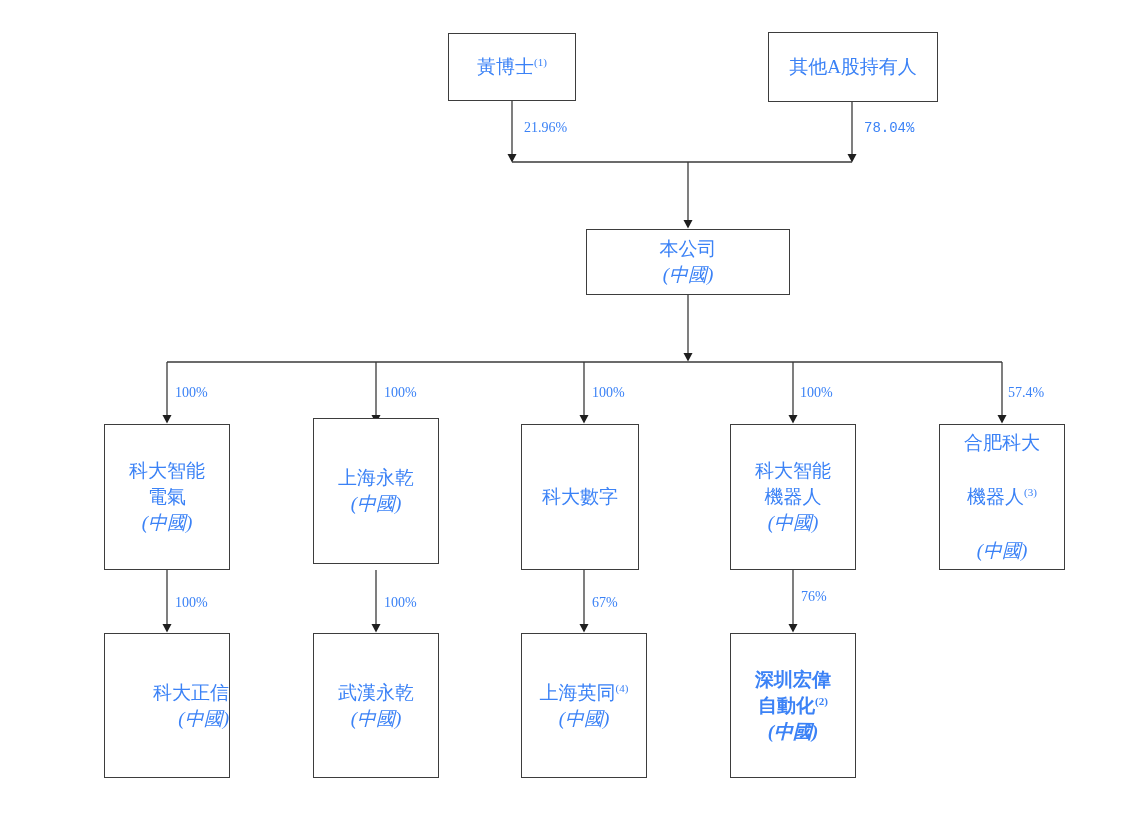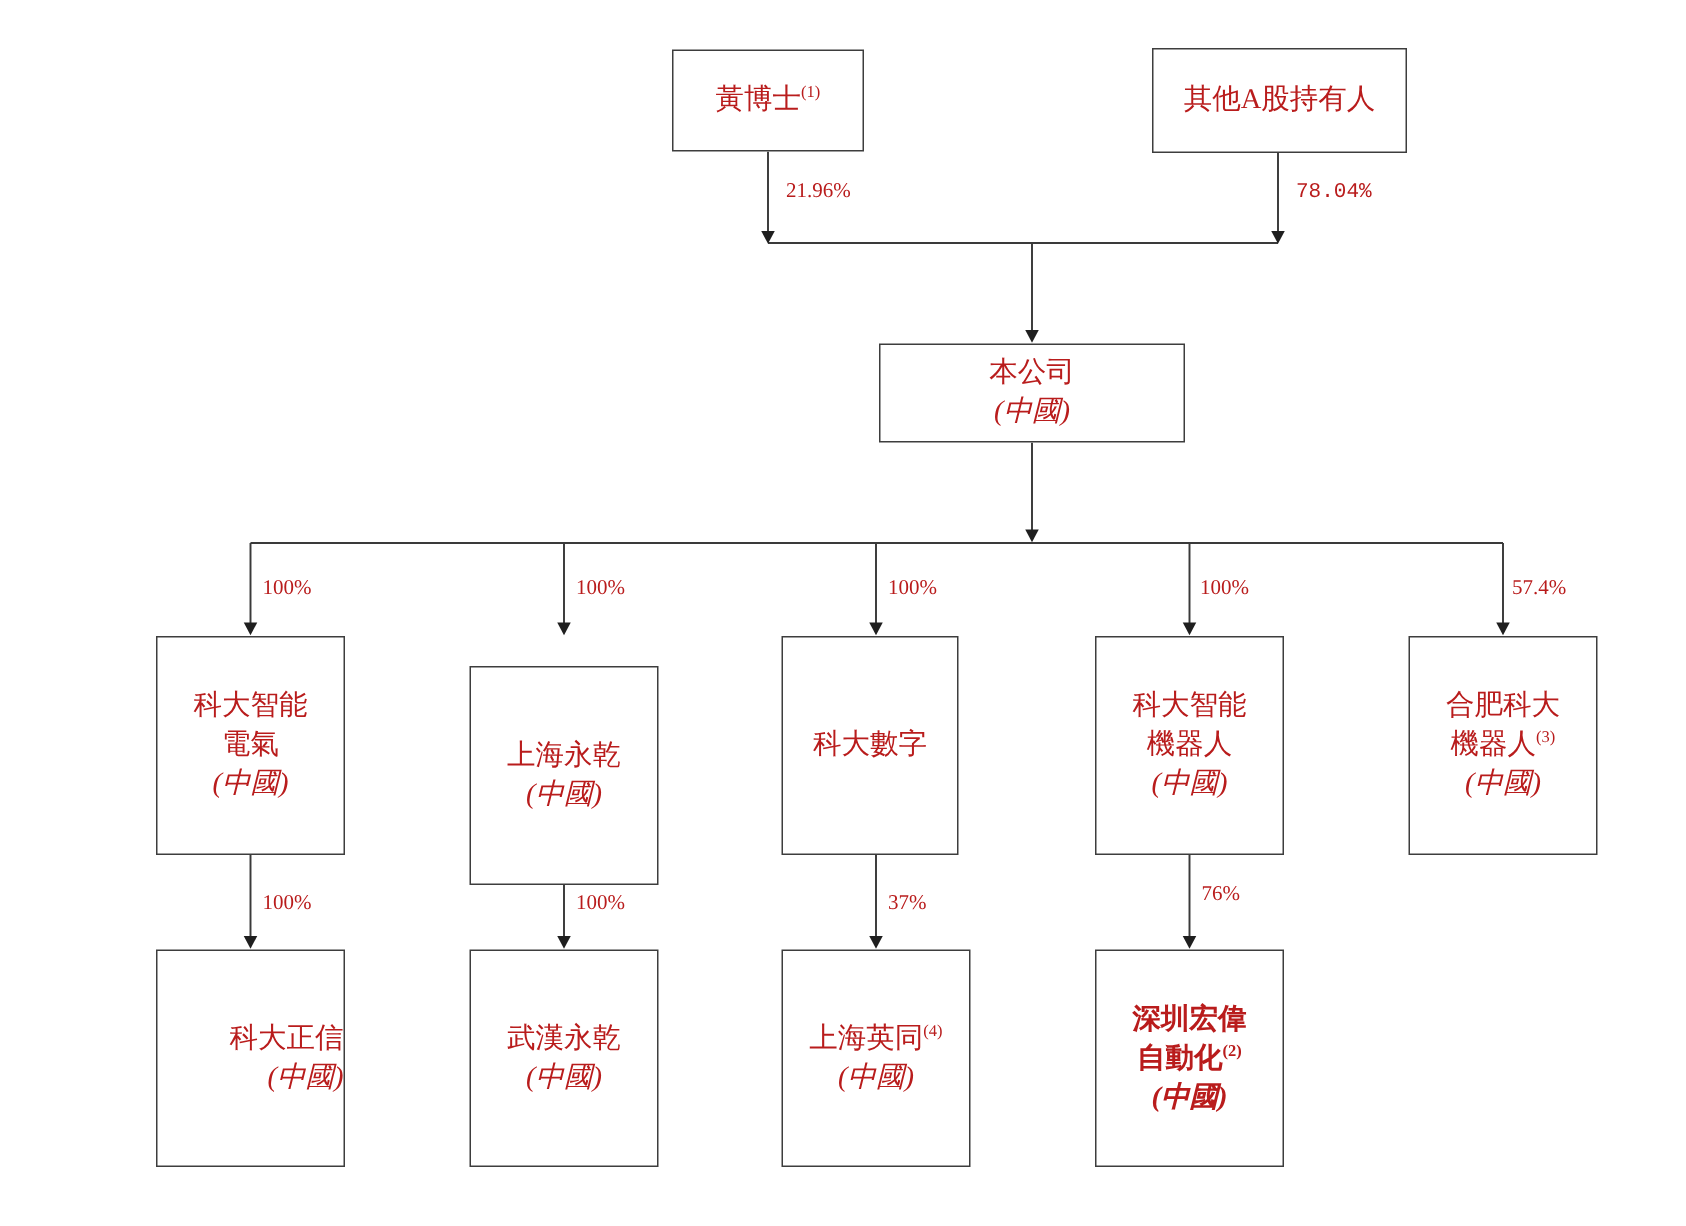--- a/index.html
+++ b/index.html
@@ -2,21 +2,21 @@
 <html><head>
 <meta charset="utf-8">
 <style>
   html, body { margin: 0; padding: 0; background: #ffffff; }
   .canvas {
     position: relative;
     width: 1124px;
     height: 817px;
     background: #ffffff;
     font-family: "Liberation Serif", "DejaVu Serif", serif;
-    color: #b91c1c;
+    color: #3b82f6;
     overflow: hidden;
   }
   .wires {
     position: absolute;
     left: 0; top: 0;
     width: 1124px; height: 817px;
   }
   .box {
     position: absolute;
     box-sizing: border-box;
@@ -41,24 +41,24 @@
     position: absolute;
     font-size: 14px;
     line-height: 22px;
     white-space: nowrap;
   }
   
   .b-huang   { left: 448px; top: 33px;  width: 128px; height: 68px; }
   .b-other   { left: 768px; top: 32px;  width: 170px; height: 70px; }
   .b-company { left: 586px; top: 229px; width: 204px; height: 66px; }
   .b-s0 { left: 104px; top: 424px; width: 126px; height: 146px; }
-  .b-s1 { left: 313px; top: 444px; width: 126px; height: 146px; }
+  .b-s1 { left: 313px; top: 418px; width: 126px; height: 146px; }
   .b-s2 { left: 521px; top: 424px; width: 118px; height: 146px; }
   .b-s3 { left: 730px; top: 424px; width: 126px; height: 146px; }
-  .b-s4 { left: 939px; top: 424px; width: 126px; height: 146px; }
+  .b-s4 { left: 939px; top: 424px; width: 126px; height: 146px; gap: 28px; }
   .b-t0 { left: 104px; top: 633px; width: 126px; height: 145px; align-items: flex-end; }
   .b-t1 { left: 313px; top: 633px; width: 126px; height: 145px; }
   .b-t2 { left: 521px; top: 633px; width: 126px; height: 145px; }
   .b-t3 { left: 730px; top: 633px; width: 126px; height: 145px; font-weight: bold; }
   
   .p-huang { left: 524px; top: 117px; }
   .p-other { left: 864px; top: 117px; font-family: Liberation Mono, monospace; }
   .p-s0 { left: 175px;  top: 382px; }
   .p-s1 { left: 384px;  top: 382px; }
   .p-s2 { left: 592px;  top: 382px; }
@@ -153,21 +153,21 @@
   </div>
 
   <div class="box b-s4">
     <div class="nline">合肥科大</div>
     <div class="nline"><span>機器人</span><sup class="fnote">(3)</sup></div>
     <div class="nline country">(中國)</div>
   </div>
 
   <div class="pct p-t0">100%</div>
   <div class="pct p-t1">100%</div>
-  <div class="pct p-t2">37%</div>
+  <div class="pct p-t2">67%</div>
   <div class="pct p-t3">76%</div>
 
   <div class="box b-t0">
     <div class="nline">科大正信</div>
     <div class="nline country">(中國)</div>
   </div>
 
   <div class="box b-t1">
     <div class="nline">武漢永乾</div>
     <div class="nline country">(中國)</div>

